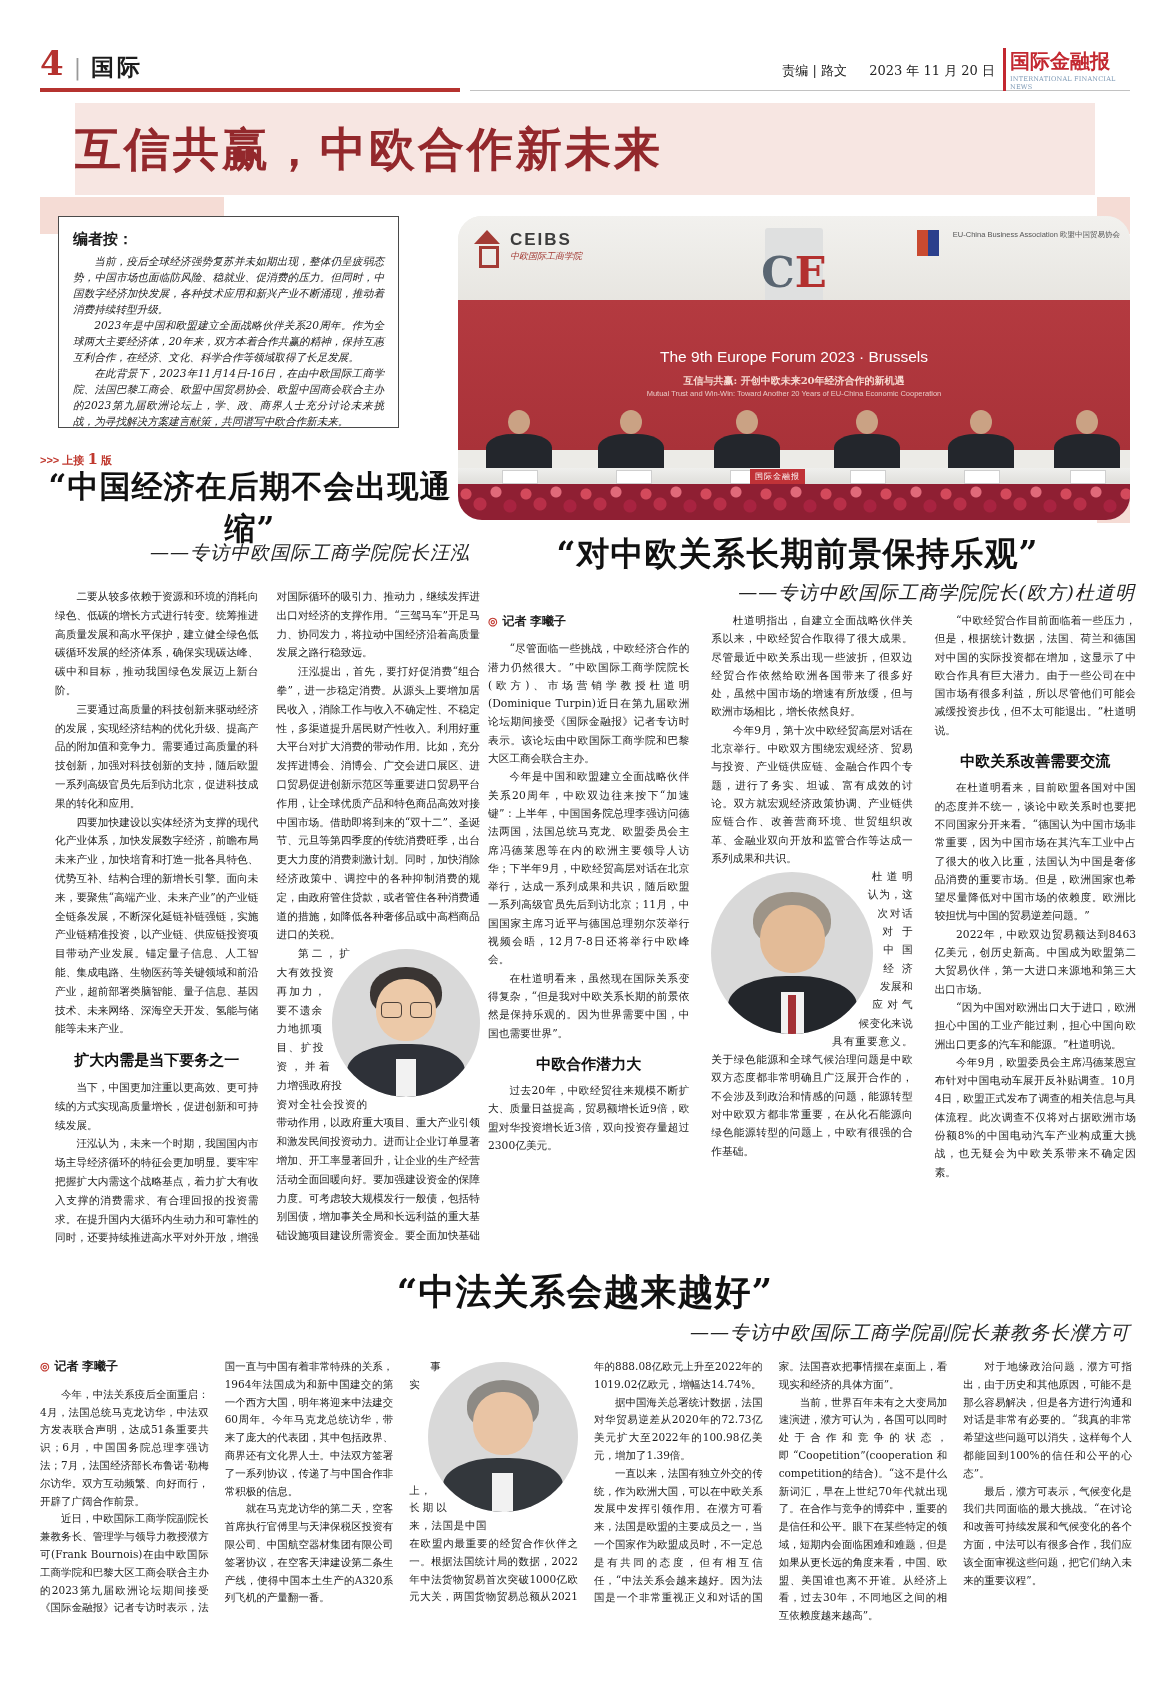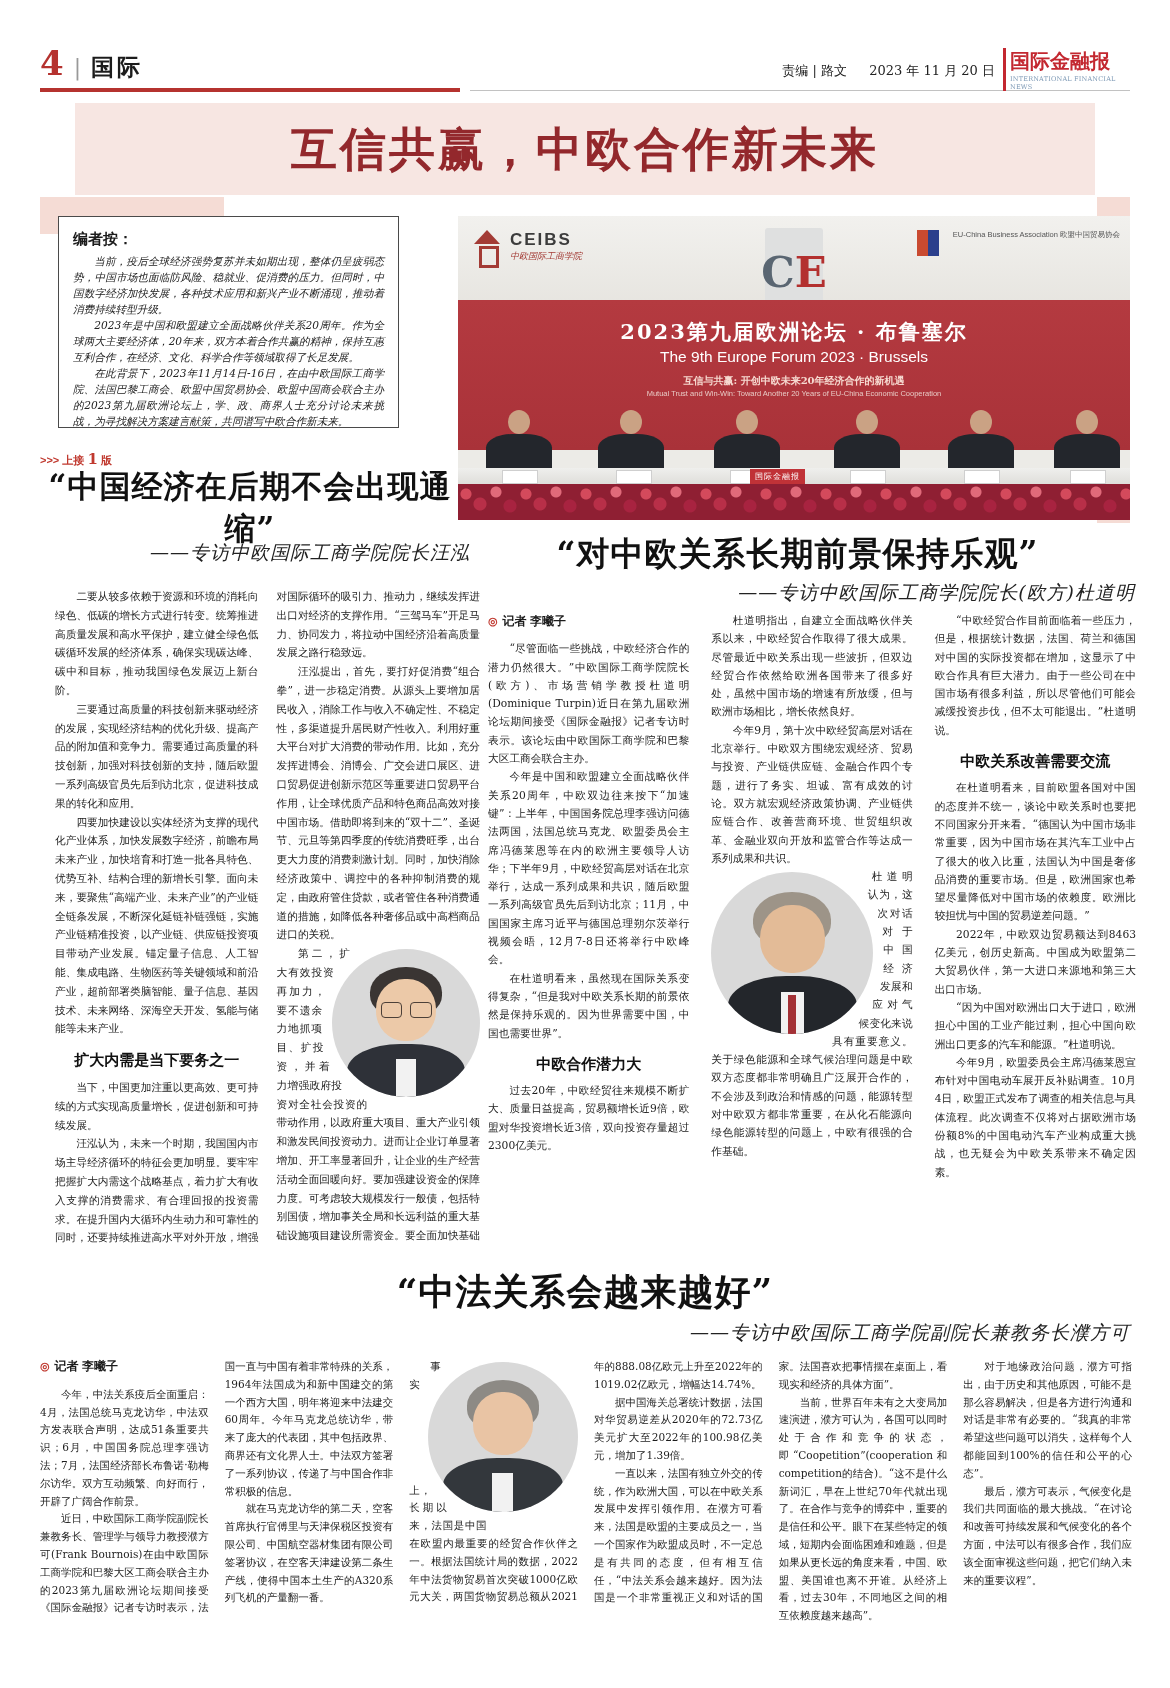--- a/index.html
+++ b/index.html
@@ -15,36 +15,36 @@
   .hdr-rule-red{left:40px;top:88px;width:420px;height:4px;background:#b5322f;}
   .hdr-rule-gray{left:470px;top:90px;width:660px;height:1px;background:#c2c2c2;}
   .hdr-right{right:175px;top:62px;font-size:13px;color:#222;}
   .hdr-right span{margin-left:18px;}
   .masthead{right:40px;top:48px;width:120px;text-align:left;border-left:3px solid #c32830;padding-left:4px;}
   .masthead .m-cn{color:#c32830;font-size:20px;font-weight:bold;letter-spacing:0px;font-family:"DejaVu Serif",serif;}
   .masthead .m-en{color:#7d99b5;font-size:6.5px;letter-spacing:.2px;}
 
   
   .banner-band{left:75px;top:103px;width:1020px;height:92px;background:#f7e6e2;}
-  .main-headline{left:75px;top:103px;width:1020px;height:72px;line-height:92px;text-align:center;
+  .main-headline{left:75px;top:103px;width:1020px;height:72px;line-height:92px;
      font-size:46px;font-weight:bold;color:#93282c;letter-spacing:3px;}
   .deco{background:#f5dcd5;}
   .deco1{left:40px;top:197px;width:184px;height:37px;}
   .deco2{left:1097px;top:197px;width:33px;height:37px;}
   .deco3{left:1097px;top:486px;width:33px;height:37px;}
 
   
   .editor-box{left:58px;top:216px;width:341px;height:212px;border:1px solid #4a4a4a;background:#fff;
       padding:13px 14px;box-sizing:border-box;}
   .editor-label{font-size:15px;font-weight:bold;font-family:"Liberation Sans",sans-serif;margin-bottom:4px;}
   .editor-box p{margin:0;font-size:10.6px;line-height:16px;text-indent:2em;text-align:justify;
       font-style:italic;color:#222;}
 
   
-  .photo{left:458px;top:216px;width:672px;height:304px;background:#ecebe7;overflow:hidden;}
+  .photo{left:458px;top:216px;width:672px;height:304px;background:#ecebe7;overflow:hidden;border-radius:24px;}
   .ph-wall{position:absolute;left:0;top:0;width:100%;height:96px;background:linear-gradient(#f2f1ee,#e6e4df);}
   .ceibs{position:absolute;left:14px;top:14px;display:flex;gap:8px;align-items:flex-start;}
   .ceibs-ic{width:30px;height:34px;position:relative;}
   .ceibs-ic:before{content:"";position:absolute;left:2px;top:0;border-left:13px solid transparent;
      border-right:13px solid transparent;border-bottom:14px solid #a33b35;}
   .ceibs-ic:after{content:"";position:absolute;left:7px;top:16px;width:14px;height:16px;border:3px solid #a33b35;}
   .ceibs-txt .c1{font-size:17px;font-weight:bold;color:#3c3c3c;letter-spacing:2px;font-family:"Liberation Sans",sans-serif;}
   .ceibs-txt .c2{font-size:9px;color:#a33b35;font-style:italic;}
   .euca{position:absolute;right:10px;top:14px;display:flex;gap:14px;}
   .euca-flag{width:22px;height:26px;background:linear-gradient(90deg,#c94a30 50%,#2b3f8c 50%);}
@@ -166,21 +166,20 @@
       </span>
     </div>
     <div class="euca">
       <span class="euca-flag"></span>
       <span class="euca-txt">EU-China Business Association 欧盟中国贸易协会</span>
     </div>
     <div class="emblem">
       <span><em>C</em><span style="color:#b3302f;">E</span></span>
     </div>
     <div class="ph-red"></div>
-    <div class="ph-l1">2023第九届欧洲论坛 · 布鲁塞尔</div>
     <div class="ph-l2">The 9th Europe Forum 2023 · Brussels</div>
     <div class="ph-l3">互信与共赢: 开创中欧未来20年经济合作的新机遇</div>
     <div class="ph-l4">Mutual Trust and Win-Win: Toward Another 20 Years of EU-China Economic Cooperation</div>
     <span class="person p1"></span>
     <span class="person p2"></span>
     <span class="person p3"></span>
     <span class="person p4"></span>
     <span class="person p5"></span>
     <span class="person p6"></span>
     <div class="table-cards">

